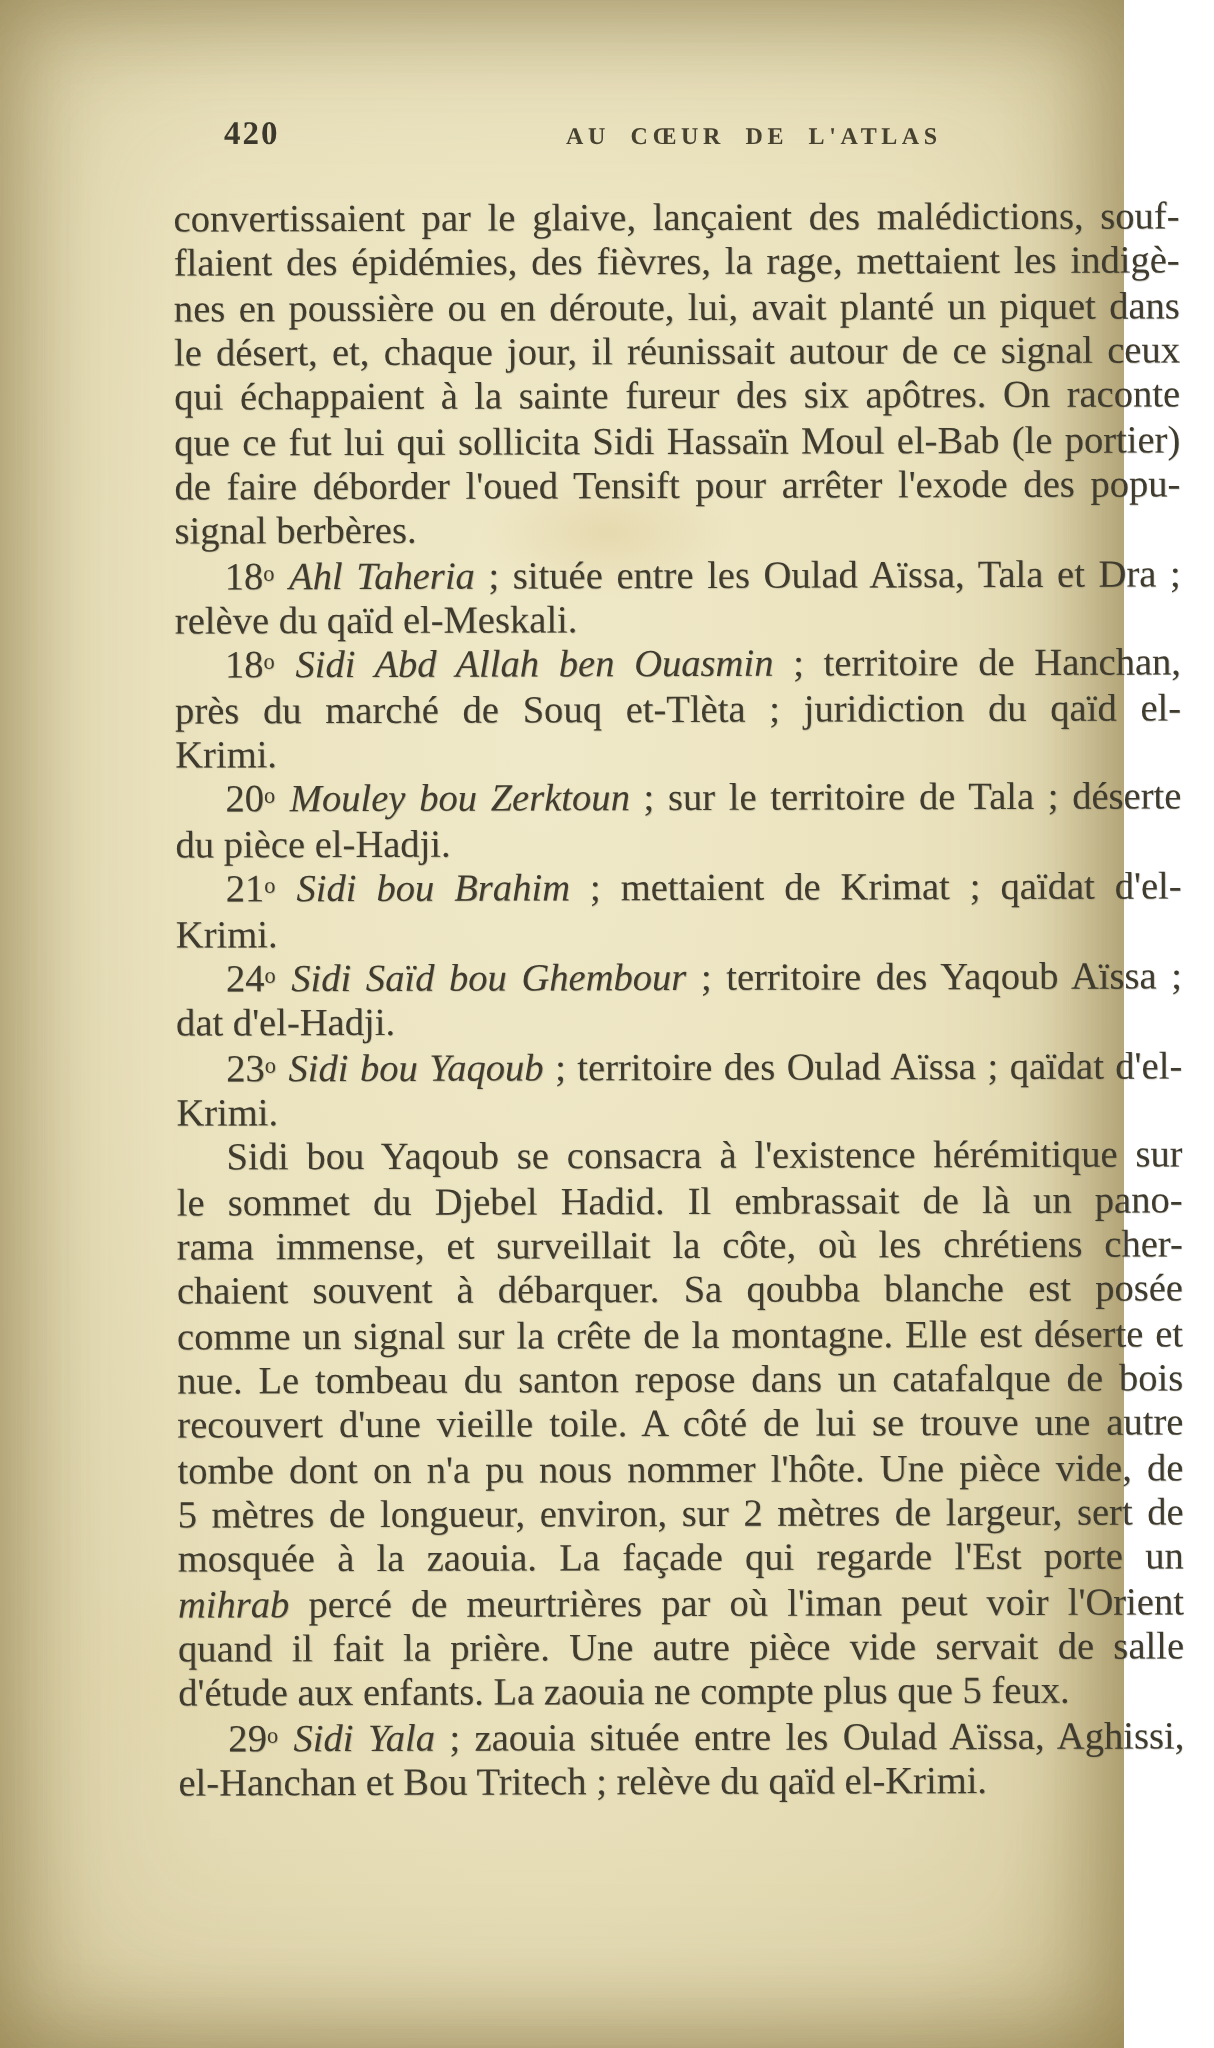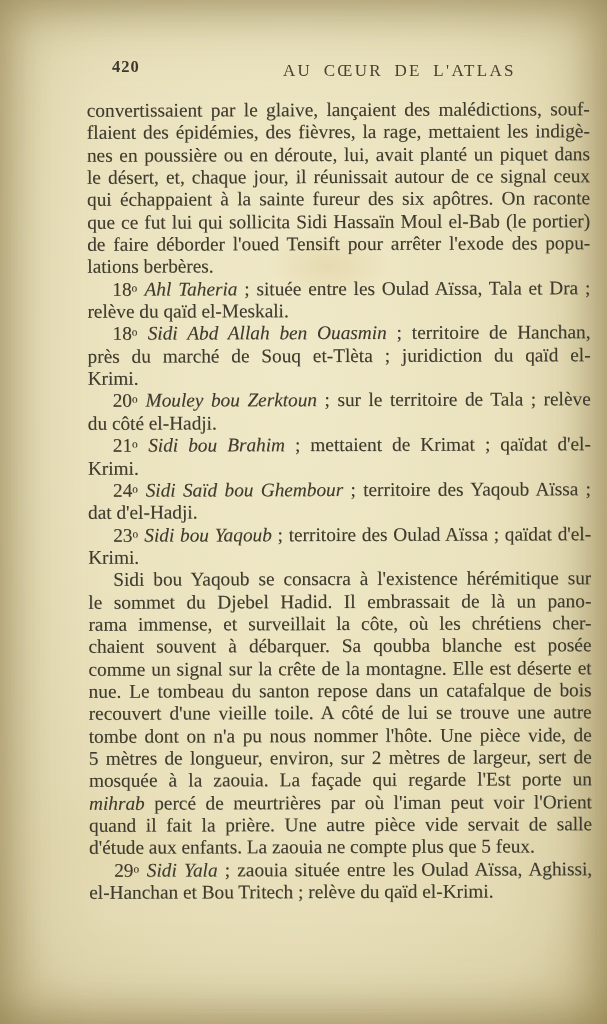--- a/index.html
+++ b/index.html
@@ -1,21 +1,21 @@
 <!DOCTYPE html>
 <html><head>
 <meta charset="utf-8">
 <style>
   html, body { margin: 0; padding: 0; }
   body {
     width: 607px; height: 1024px; overflow: hidden;
     font-family: "Liberation Serif", "DejaVu Serif", serif;
   }
   .page {
-    position: relative; width: 607px; height: 1024px;
+    position: relative; width: 562px; height: 1024px;
     background:
       radial-gradient(ellipse at 48% 36%, #f0e9c9 0%, #eae2bd 50%, #e0d6ae 82%, #d2c698 100%);
     box-shadow:
       inset 0 0 95px rgba(128,108,54,.30),
       inset -18px 0 42px rgba(118,98,48,.22),
       inset 14px 0 38px rgba(118,98,48,.18),
       inset 0 16px 42px rgba(118,98,48,.18),
       inset 0 -14px 38px rgba(128,108,58,.16);
     color: #3f3b2e;
   }
@@ -25,21 +25,21 @@
       radial-gradient(ellipse 90px 46px at 54% 26%, rgba(208,182,116,.28), rgba(208,182,116,0) 70%),
       radial-gradient(ellipse 120px 60px at 78% 64%, rgba(216,196,132,.18), rgba(216,196,132,0) 70%),
       radial-gradient(ellipse 140px 80px at 18% 82%, rgba(222,204,144,.16), rgba(222,204,144,0) 70%);
   }
   .page-number {
     position: absolute; left: 112px; top: 57px;
     font-size: 16.5px; font-weight: bold; letter-spacing: 1px; color: #3c382b;
   }
   .running-title {
     position: absolute; left: 283px; top: 61px;
-    font-size: 17px; font-weight: normal; letter-spacing: 2.3px; word-spacing: 5px;
+    font-size: 12px; font-weight: bold; letter-spacing: 2.3px; word-spacing: 5px;
     color: #474130;
   }
   .content {
     position: absolute; left: 88px; top: 99px; width: 503px;
     font-size: 19.3px; line-height: 22.35px;
     transform: rotate(-0.18deg);
     text-shadow: 0.3px 0.3px 0.5px rgba(62,56,40,.35);
   }
   .line {
     text-align: justify; text-align-last: justify;
@@ -61,34 +61,34 @@
   <span class="running-title">AU CŒUR DE L'ATLAS</span>
   <div class="content" id="body-text">
       <div class="para">
         <div class="line"><span>convertissaient par le glaive, lançaient des malédictions, souf-</span></div>
         <div class="line"><span>flaient des épidémies, des fièvres, la rage, mettaient les indigè-</span></div>
         <div class="line"><span>nes en poussière ou en déroute, lui, avait planté un piquet dans</span></div>
         <div class="line"><span>le désert, et, chaque jour, il réunissait autour de ce signal ceux</span></div>
         <div class="line"><span>qui échappaient à la sainte fureur des six apôtres. On raconte</span></div>
         <div class="line"><span>que ce fut lui qui sollicita Sidi Hassaïn Moul el-Bab (le portier)</span></div>
         <div class="line"><span>de faire déborder l'oued Tensift pour arrêter l'exode des popu-</span></div>
-        <div class="line final"><span>lations berbères.</span></div>
+        <div class="line final"><span>signal berbères.</span></div>
       </div>
       <div class="para">
         <div class="line indent"><span>18</span><sup>o</sup><span> </span><i>Ahl Taheria</i><span> ; située entre les Oulad Aïssa, Tala et Dra ;</span></div>
         <div class="line final"><span>relève du qaïd el-Meskali.</span></div>
       </div>
       <div class="para">
         <div class="line indent"><span>18</span><sup>o</sup><span> </span><i>Sidi Abd Allah ben Ouasmin</i><span> ; territoire de Hanchan,</span></div>
         <div class="line"><span>près du marché de Souq et-Tlèta ; juridiction du qaïd el-</span></div>
         <div class="line final"><span>Krimi.</span></div>
       </div>
       <div class="para">
-        <div class="line indent"><span>20</span><sup>o</sup><span> </span><i>Mouley bou Zerktoun</i><span> ; sur le territoire de Tala ; relève</span></div>
-        <div class="line final"><span>du côté el-Hadji.</span></div>
+        <div class="line indent"><span>20</span><sup>o</sup><span> </span><i>Mouley bou Zerktoun</i><span> ; sur le territoire de Tala ; déserte</span></div>
+        <div class="line final"><span>du pièce el-Hadji.</span></div>
       </div>
       <div class="para">
         <div class="line indent"><span>21</span><sup>o</sup><span> </span><i>Sidi bou Brahim</i><span> ; mettaient de Krimat ; qaïdat d'el-</span></div>
         <div class="line final"><span>Krimi.</span></div>
       </div>
       <div class="para">
         <div class="line indent"><span>24</span><sup>o</sup><span> </span><i>Sidi Saïd bou Ghembour</i><span> ; territoire des Yaqoub Aïssa ; qaï-</span></div>
         <div class="line final"><span>dat d'el-Hadji.</span></div>
       </div>
       <div class="para">

